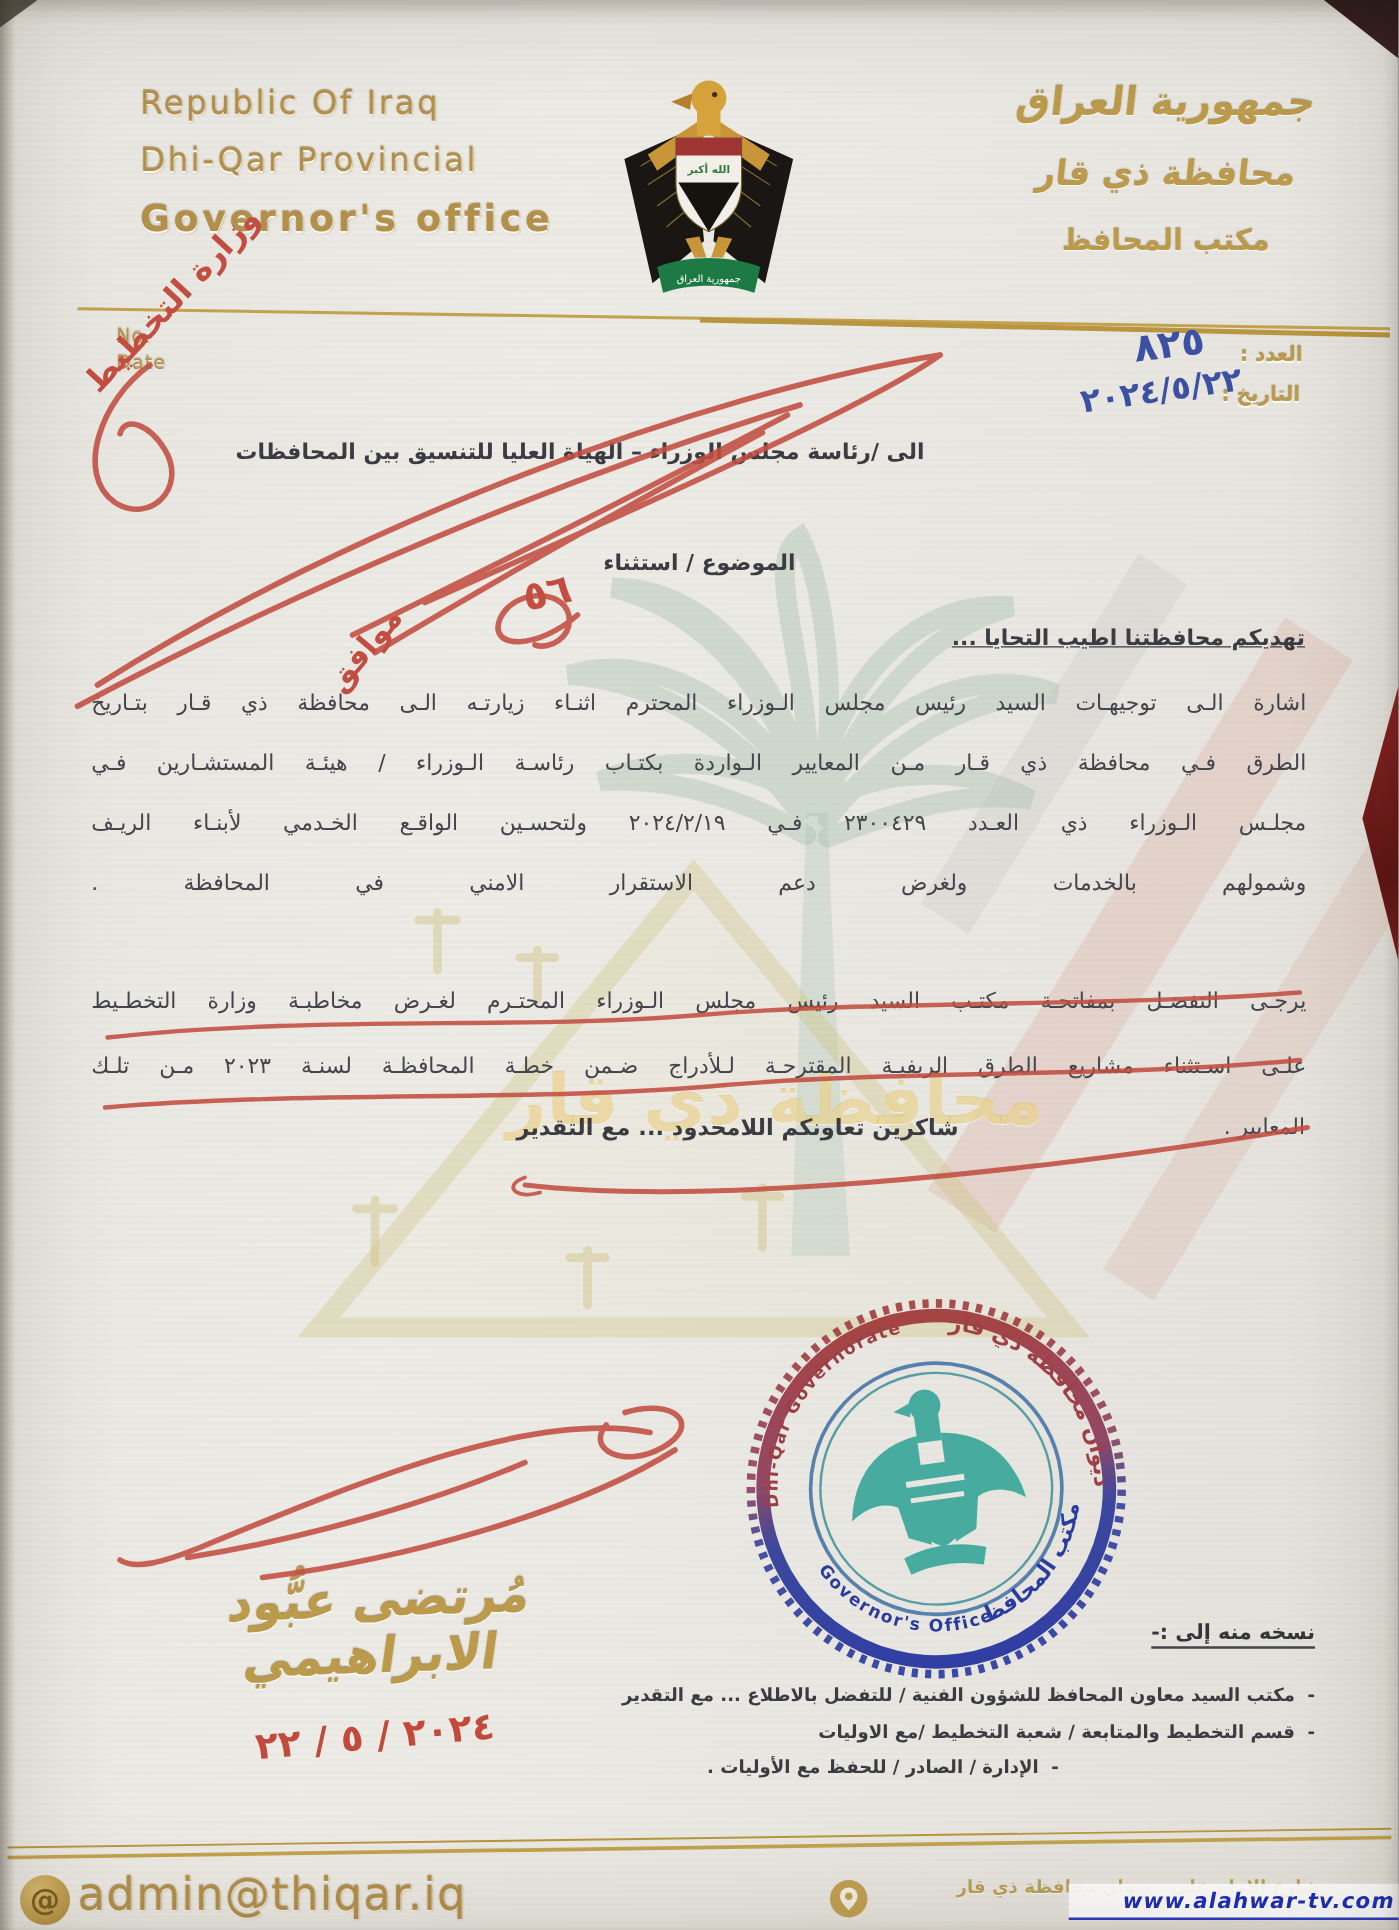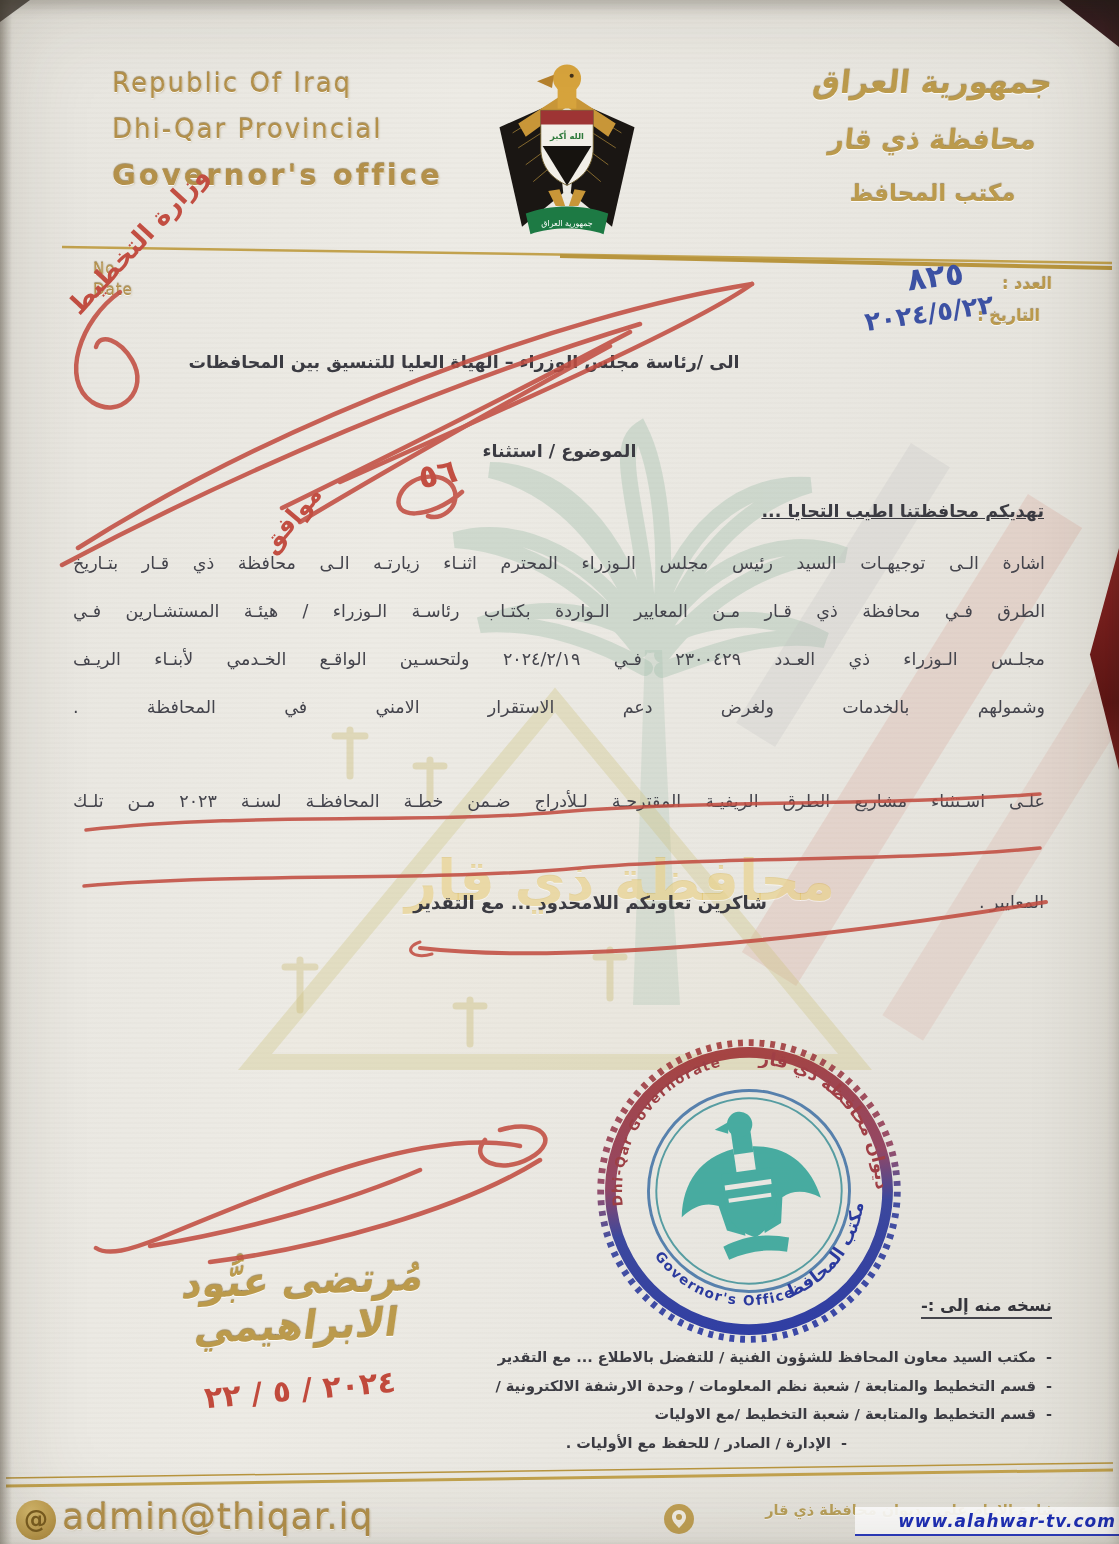--- a/index.html
+++ b/index.html
@@ -149,50 +149,50 @@
 
   <div class="abs gold-ar hdr-ar">
     <div class="a1">جمهورية العراق</div>
     <div class="a2">محافظة ذي قار</div>
     <div class="a3">مكتب المحافظ</div>
   </div>
 
   <div class="abs gold nodate" style="top:246px;">No.</div>
   <div class="abs gold nodate" style="top:267px;">Date</div>
 
-  <div class="abs gold-ar reflbl" style="right:67px;top:274px;text-align:right;">العدد :</div>
+  <div class="abs gold-ar reflbl" style="right:77px;top:274px;text-align:right;">العدد :</div>
   <div class="abs blue-ink" style="right:155px;top:258px;font-size:31px;transform:rotate(-7deg);" dir="ltr">٨٢٥</div>
   <div class="abs gold-ar reflbl" style="right:79px;top:306px;">التاريخ :</div>
   <div class="abs blue-ink" style="right:125px;top:298px;font-size:26px;transform:rotate(-8deg);letter-spacing:2px;" dir="ltr">٢٠٢٤/٥/٢٢</div>
 
   <div class="abs note1">وزارة التخطيط</div>
   <div class="abs note2">موافق</div>
 
   <div class="abs arab bold toline">الى /رئاسة مجلس الوزراء – الهياة العليا للتنسيق بين المحافظات</div>
   <div class="abs arab bold subject">الموضوع / استثناء</div>
   <div class="abs arab bold greet">تهديكم محافظتنا اطيب التحايا ...</div>
 
   <div class="abs arab para" style="top:548px;">
     <div class="ln">اشارة الـى توجيهـات السيد رئيس مجلس الـوزراء المحترم اثنـاء زيارتـه الـى محافظة ذي قـار بتـاريخ</div>
     <div class="ln">الطرق فـي محافظة ذي قـار مـن المعايير الـواردة بكتـاب رئاسـة الـوزراء / هيئـة المستشـارين فـي</div>
     <div class="ln">مجلـس الـوزراء ذي العـدد ٢٣٠٠٤٢٩ فـي ٢٠٢٤/٢/١٩ ولتحسـين الواقـع الخـدمي لأبنـاء الريـف</div>
     <div class="ln">وشمولهم بالخدمات ولغرض دعم الاستقرار الامني في المحافظة .</div>
   </div>
 
   <div class="abs arab para para2" style="top:786px;">
+    <div class="ln">يرجـى التفضـل بمفاتحـة مكتـب السيد رئيس مجلس الـوزراء المحتـرم لغـرض مخاطبـة وزارة التخطـيط</div>
     <div class="ln">علـى اسـتثناء مشاريع الطرق الريفيـة المقترحـة لـلأدراج ضـمن خطـة المحافظـة لسنـة ٢٠٢٣ مـن تلـك</div>
   </div>
   <div class="abs arab lastln">المعايير .</div>
 
   <div class="abs arab bold closing">شاكرين تعاونكم اللامحدود ... مع التقدير</div>
 
   <div class="abs copies">
     <span class="chdr">نسخه منه إلى :-</span>
     <div class="item"><span class="dash">-</span><span>مكتب السيد معاون المحافظ للشؤون الفنية / للتفضل بالاطلاع ... مع التقدير</span></div>
-    <div class="item"><span class="dash">-</span><span>قسم التخطيط والمتابعة / شعبة نظم المعلومات / وحدة الارشفة الالكترونية /</span></div>
     <div class="item"><span class="dash">-</span><span>قسم التخطيط والمتابعة / شعبة التخطيط /مع الاوليات</span></div>
     <div class="item indent"><span class="dash">-</span><span>الإدارة / الصادر / للحفظ مع الأوليات .</span></div>
   </div>
 
   <div class="abs gold-ar sig-name">مُرتضى عبُّود الابراهيمي</div>
   <div class="abs sig-date">٢٠٢٤ / ٥ / ٢٢</div>
 
   <svg class="abs" style="left:588px;top:1030px;transform:rotate(-8deg);" width="322" height="322" viewBox="0 0 330 330">
     <defs>
       <linearGradient id="stg" x1="0" y1="0" x2="0" y2="1">

